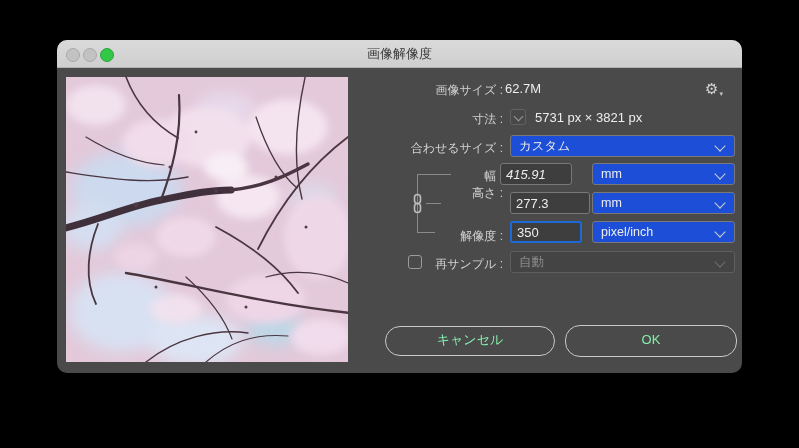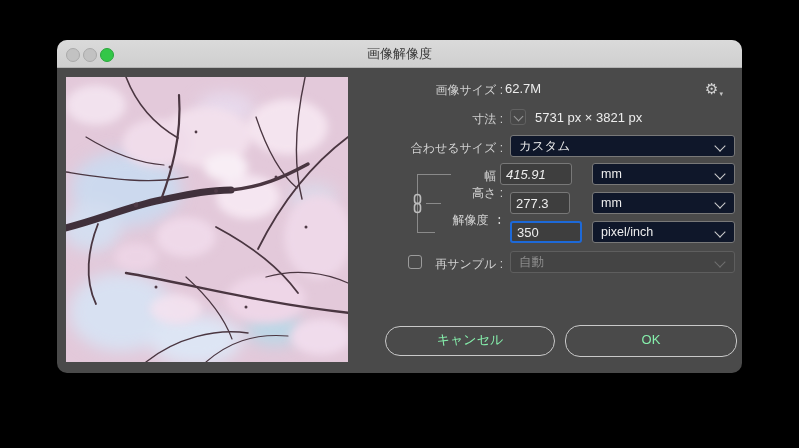--- a/index.html
+++ b/index.html
@@ -20,21 +20,21 @@
   .lbl{position:absolute;font-size:12px;color:#d2d2d2;text-align:right;white-space:nowrap;}
   .val{position:absolute;font-size:13px;color:#ededed;white-space:nowrap;}
   .tinybox{position:absolute;width:16px;height:16px;border:1px solid #616161;border-radius:3px;
            box-sizing:border-box;background:#484848;}
   .tinybox .chev{position:absolute;right:3.5px;top:3px;width:6px;height:6px;
            border-right:1.4px solid #9a9a9a;border-bottom:1.4px solid #9a9a9a;transform:rotate(45deg);}
   .field{position:absolute;height:22px;background:#3e3e3e;border:1px solid #787878;border-radius:3px;
          box-sizing:border-box;color:#ededed;font-size:13px;padding:0 5px;
          font-family:"Liberation Sans","DejaVu Sans",sans-serif;outline:none;}
   .field.focus{border:2px solid #1d69d8;}
-  .select{position:absolute;height:22px;background:#0f172a;border:1px solid #787878;border-radius:3px;
+  .select{position:absolute;height:22px;background:#1d4ed8;border:1px solid #787878;border-radius:3px;
           box-sizing:border-box;color:#ededed;font-size:12.5px;line-height:20px;padding-left:8px;
           cursor:default;}
   .select .chev{position:absolute;right:10px;top:6px;width:7px;height:7px;
           border-right:1.6px solid #cfcfcf;border-bottom:1.6px solid #cfcfcf;transform:rotate(45deg);}
   .select.disabled{border-color:#5e5e5e;color:#8e8e8e;background:#444;}
   .select.disabled .chev{border-color:#6f6f6f;}
   .checkbox{position:absolute;left:351px;top:215px;width:14px;height:14px;border:1px solid #9b9b9b;
           border-radius:3px;background:transparent;box-sizing:border-box;}
   .bracket{position:absolute;background:#8a8a8a;}
   .gear{position:absolute;left:648px;top:38px;width:26px;height:22px;color:#d4d4d4;
@@ -149,27 +149,27 @@
   </svg>
 
   <div class="lbl" style="right:239px;top:128px;">幅 :</div>
   <input class="field" style="left: 443px; top: 123px; width: 72px; font-style: italic;" value="415.91">
   <div class="select" style="left:535px;top:123px;width:143px;">
     <span>mm</span>
     <span class="chev"></span>
   </div>
 
   <div class="lbl" style="right:239px;top:145px;">高さ :</div>
-  <input class="field" style="left: 453px; top: 152px; width: 60px;" value="277.3">
+  <input class="field" style="left: 453px; top: 152px; width: 80px;" value="277.3">
   <div class="select" style="left:535px;top:152px;width:143px;">
     <span>mm</span>
     <span class="chev"></span>
   </div>
 
-  <div class="lbl" style="right:239px;top:172px;font-family:Liberation Mono, monospace;">解像度 :</div>
+  <div class="lbl" style="right:239px;top:188px;">解像度 :</div>
   <input class="field focus" style="left: 453px; top: 181px; width: 72px;" value="350">
   <div class="select" style="left:535px;top:181px;width:143px;">
     <span>pixel/inch</span>
     <span class="chev"></span>
   </div>
 
   <div class="checkbox"></div>
   <div class="lbl" style="right:239px;top:216px;">再サンプル :</div>
   <div class="select disabled" style="left:453px;top:211px;width:225px;">
     <span>自動</span>

